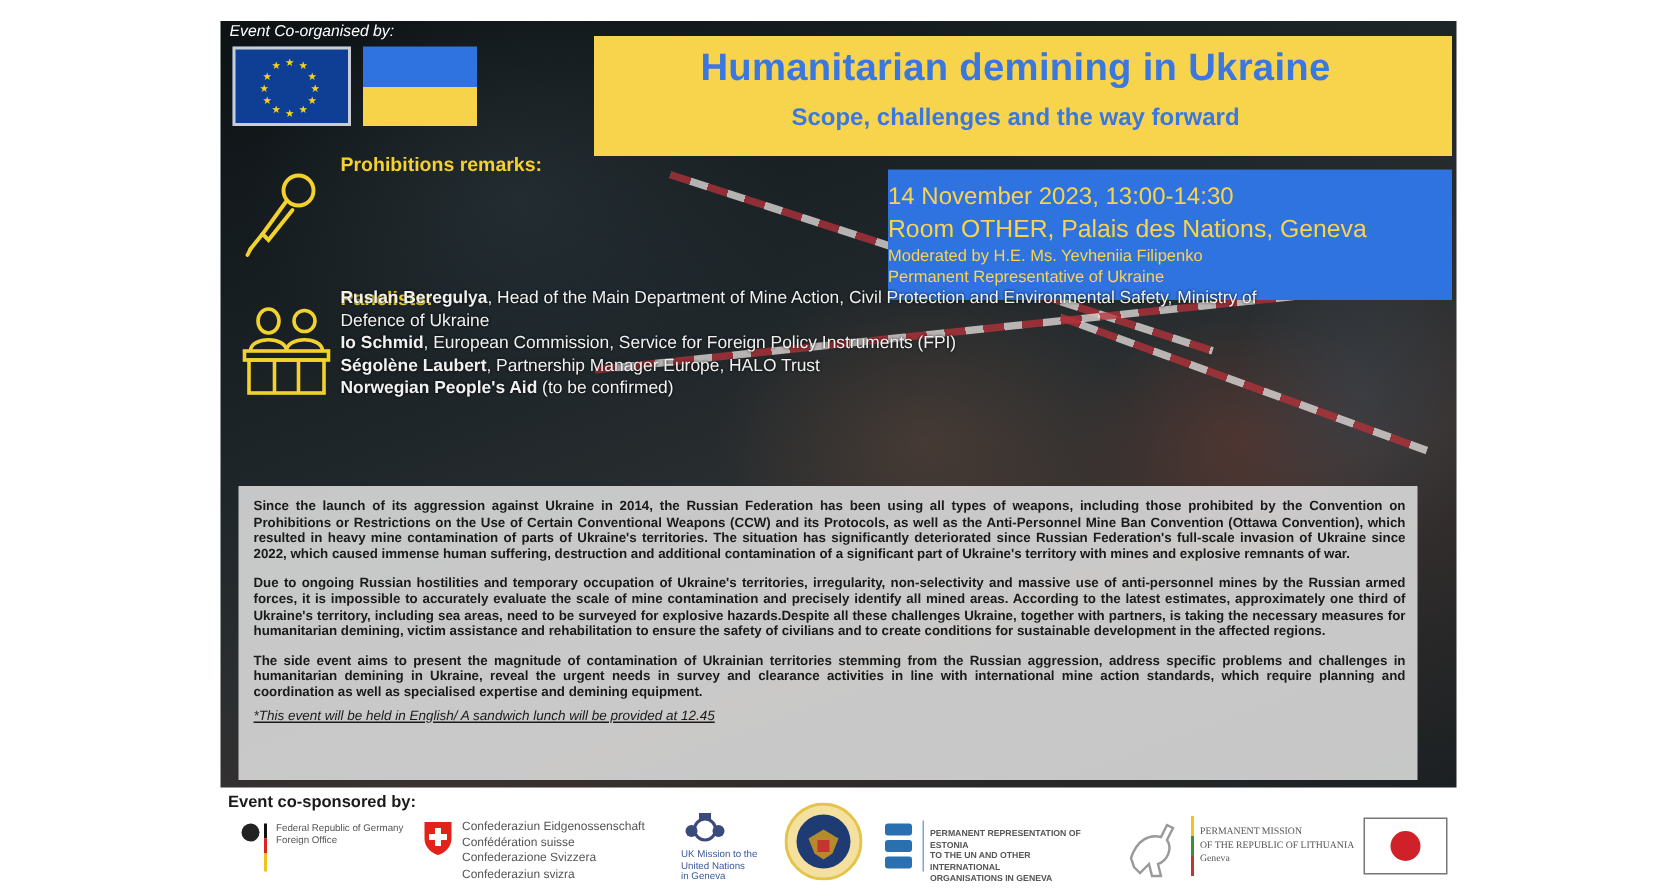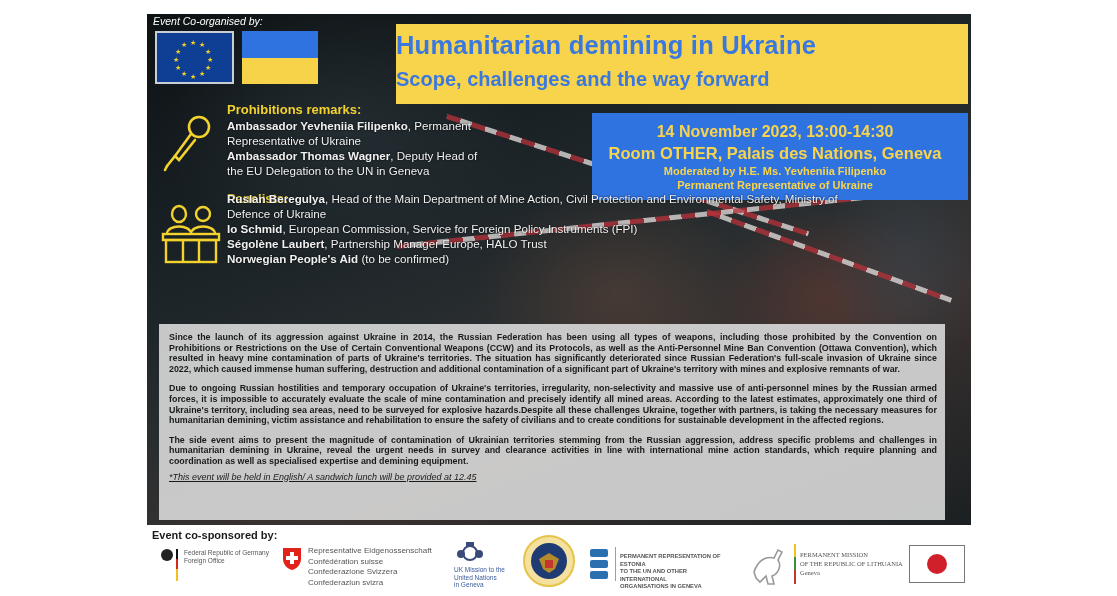--- a/index.html
+++ b/index.html
@@ -17,24 +17,24 @@
       linear-gradient(160deg, #0d1214 0%, #1c2428 35%, #2a2e30 55%, #3a3230 70%, #1b2022 100%);
     overflow: hidden;
   }
   .tape { position: absolute; height: 5px; background: repeating-linear-gradient(90deg,#b8323a 0 14px,#e8e2e0 14px 26px); opacity: 0.75; transform-origin: left center; }
   .small-label { position: absolute; color: #fff; font-style: italic; font-size: 10.5px; }
   .flag-eu { position: absolute; left: 8px; top: 17px; width: 79px; height: 53px; background: #0f3f95; border: 2px solid #c9ced6; box-sizing: border-box; }
   .flag-eu .star { position: absolute; color: #f5d21c; font-size: 7px; line-height: 7px; }
   .flag-ua { position: absolute; left: 95px; top: 17px; width: 76px; height: 53px; }
   .flag-ua .top { height: 50%; background: #2f73e0; }
   .flag-ua .bot { height: 50%; background: #f7d34a; }
-  .title-box { position: absolute; left: 249px; top: 10px; width: 572px; height: 80px; background: #f8d44c; box-sizing: border-box; padding: 6px 10px 0 0; text-align: left; }
+  .title-box { position: absolute; left: 249px; top: 10px; width: 572px; height: 80px; background: #f8d44c; box-sizing: border-box; padding: 6px 10px 0 0; text-align: center; }
   .title-box .t1 { color: #3a78e0; font-weight: bold; font-size: 25.5px; letter-spacing: 0.2px; line-height: 30px; }
-  .title-box .t2 { color: #3a78e0; font-weight: bold; font-size: 20px; line-height: 30px; margin-top: 4px; }
-  .date-box { position: absolute; left: 445px; top: 99px; width: 376px; height: 87px; background: #2f73e0; box-sizing: border-box; padding: 8px 10px 0 0; text-align: center; color: #f8d44c; font-weight: bold; }
+  .title-box .t2 { color: #3a78e0; font-weight: bold; font-size: 16px; line-height: 30px; margin-top: 4px; }
+  .date-box { position: absolute; left: 445px; top: 99px; width: 376px; height: 87px; background: #2f73e0; box-sizing: border-box; padding: 8px 10px 0 0; text-align: left; color: #f8d44c; font-weight: normal; }
   .date-box .d1 { font-size: 16px; line-height: 21px; }
   .date-box .d2 { font-size: 16.5px; line-height: 22px; }
   .date-box .d3 { font-size: 11px; line-height: 14px; }
   .section-title { position: absolute; color: #f3d22e; font-weight: bold; font-size: 13px; }
   .speakers { position: absolute; color: #f1f1f1; font-size: 11.6px; line-height: 15px; text-shadow: 0 0 2px #000; }
   .speakers b { font-weight: bold; }
   .icon { position: absolute; }
   .desc-box { position: absolute; left: 12px; top: 310px; width: 786px; height: 196px; background: rgba(222,222,222,0.88); box-sizing: border-box; padding: 8px 8px 0 10px; color: #1a1a1a; font-size: 8.9px; font-weight: bold; line-height: 10.6px; text-align: justify; }
   .desc-box p { margin: 0 0 9px 0; }
   .desc-box .note { font-style: italic; font-weight: normal; text-decoration: underline; font-size: 9px; margin-top: -4px; }
@@ -87,24 +87,20 @@
   <svg class="icon" style="left:14px;top:100px" width="52" height="60" viewBox="0 0 52 60">
     <g fill="none" stroke="#f3d22e" stroke-width="2.6" stroke-linecap="round">
       <circle cx="38" cy="13" r="10"></circle>
       <path d="M30 20 L14 42 L18 46 L34 26"></path>
       <path d="M14 42 L6 52"></path>
       <path d="M6 52 L4 56"></path>
     </g>
   </svg>
 
   <div class="section-title" style="left:80px;top:88px">Prohibitions remarks:</div>
-  <div class="speakers" style="left:80px;top:104px;width:260px">
-    <div><b>Ambassador Yevheniia Filipenko</b><span>, Permanent Representative of Ukraine</span></div>
-    <div><b>Ambassador Thomas Wagner</b><span>, Deputy Head of the EU Delegation to the UN in Geneva</span></div>
-  </div>
 
   <svg class="icon" style="left:14px;top:190px" width="60" height="60" viewBox="0 0 60 60">
     <g fill="none" stroke="#f3d22e" stroke-width="2.4">
       <ellipse cx="18" cy="10" rx="7" ry="8"></ellipse>
       <path d="M6 30 C6 20 30 20 30 30"></path>
       <circle cx="42" cy="10" r="7"></circle>
       <path d="M30 30 C30 20 54 20 54 30"></path>
       <rect x="2" y="30" width="56" height="6"></rect>
       <rect x="5" y="36" width="50" height="22"></rect>
       <line x1="22" y1="36" x2="22" y2="58"></line>
@@ -143,21 +139,21 @@
   </div>
 </div>
 
 <div class="logo" style="left:276px;top:545px;width:170px;height:46px">
   <svg width="20" height="24" viewBox="0 0 20 24" style="position:absolute;left:6px;top:2px">
     <path d="M1 1 H19 V12 C19 18 14 22 10 23 C6 22 1 18 1 12 Z" fill="#e2231a"></path>
     <rect x="8" y="5" width="4" height="12" fill="#fff"></rect>
     <rect x="4" y="9" width="12" height="4" fill="#fff"></rect>
   </svg>
   <div style="position:absolute;left:32px;top:1px;font-size:8px;line-height:10.5px;color:#555">
-    <div>Representative Eidgenossenschaft</div>
+    <div>Confederaziun Eidgenossenschaft</div>
     <div>Confédération suisse</div>
     <div>Confederazione Svizzera</div>
     <div>Confederaziun svizra</div>
   </div>
 </div>
 
 <div class="logo" style="left:452px;top:540px;width:70px;height:52px">
   <svg width="28" height="22" viewBox="0 0 28 22" style="position:absolute;left:4px;top:2px">
     <circle cx="14" cy="11" r="7" fill="none" stroke="#3a4a7a" stroke-width="2"></circle>
     <circle cx="5" cy="12" r="4" fill="#3a4a7a"></circle>

